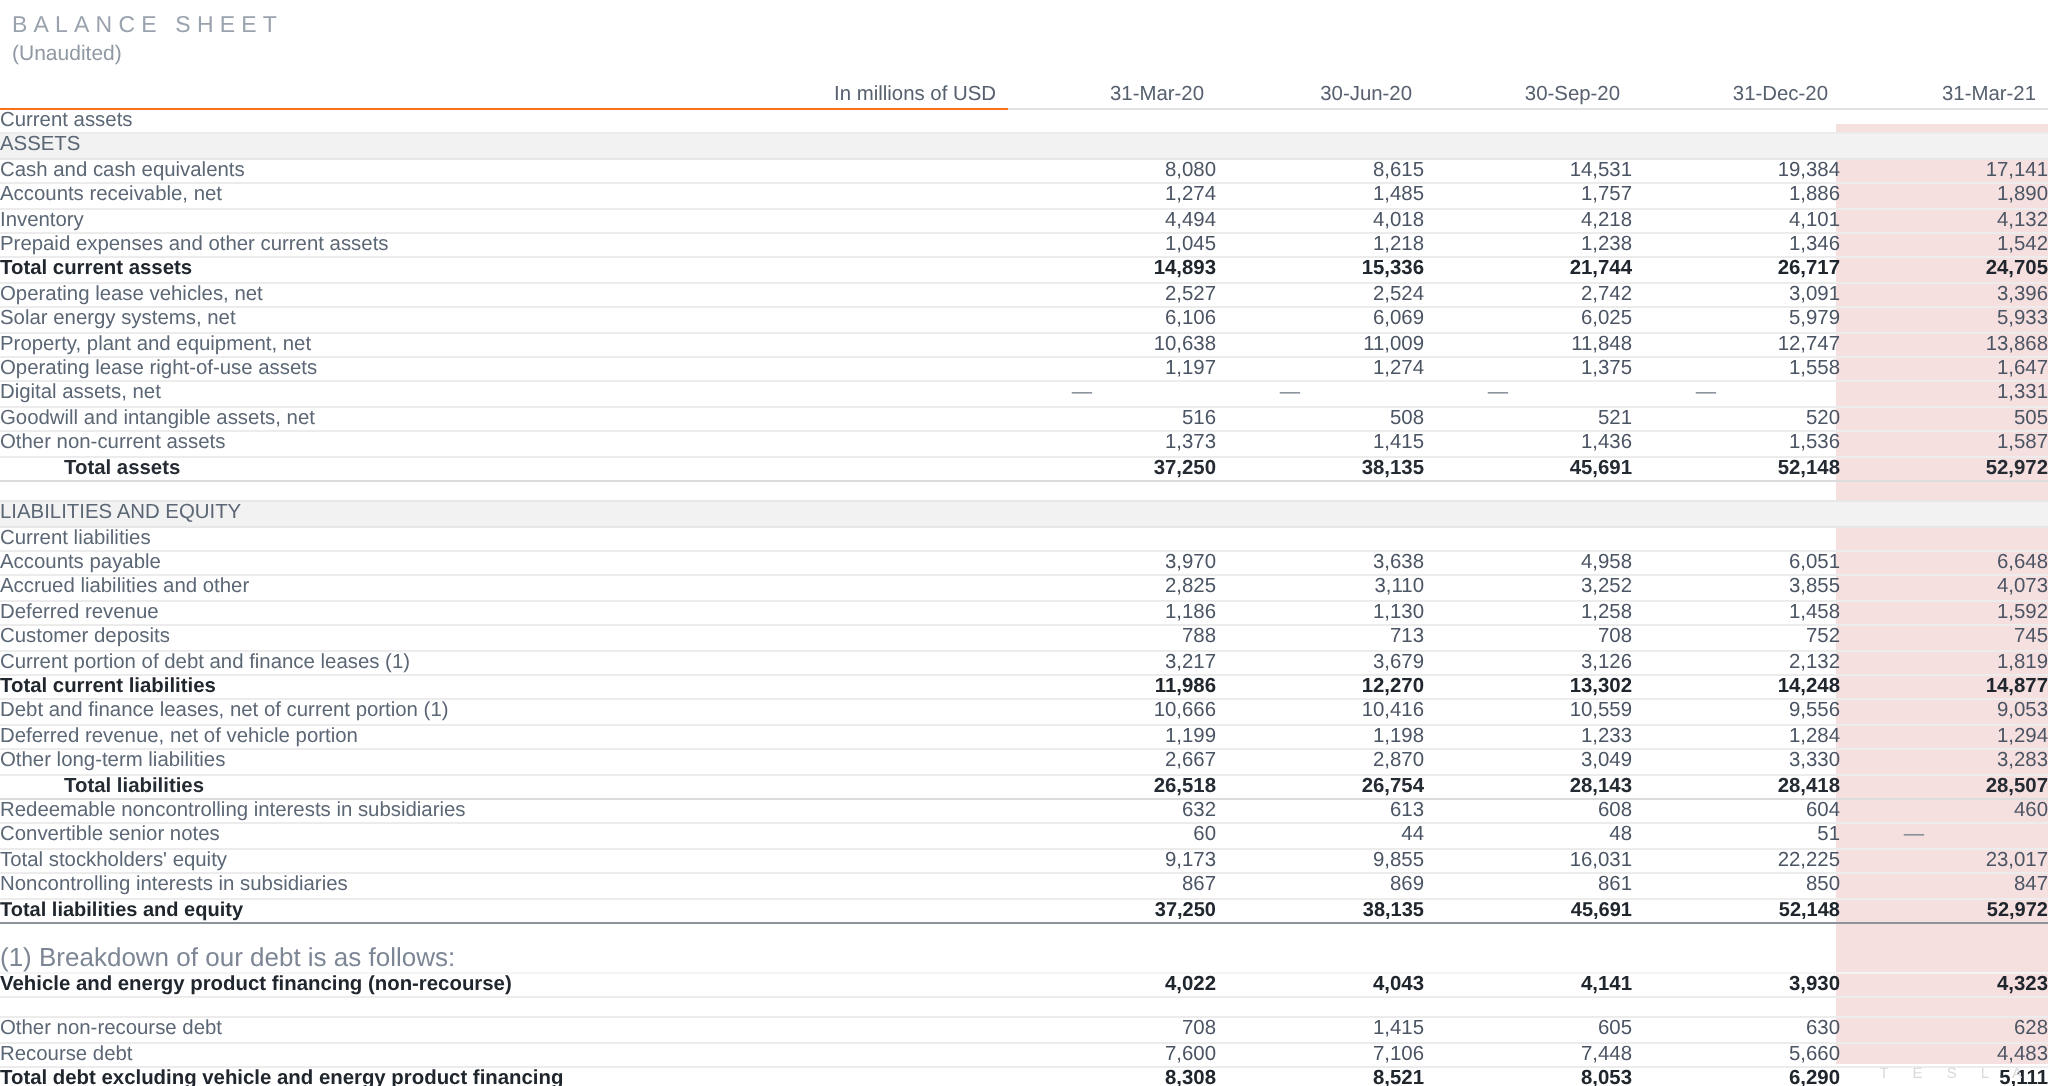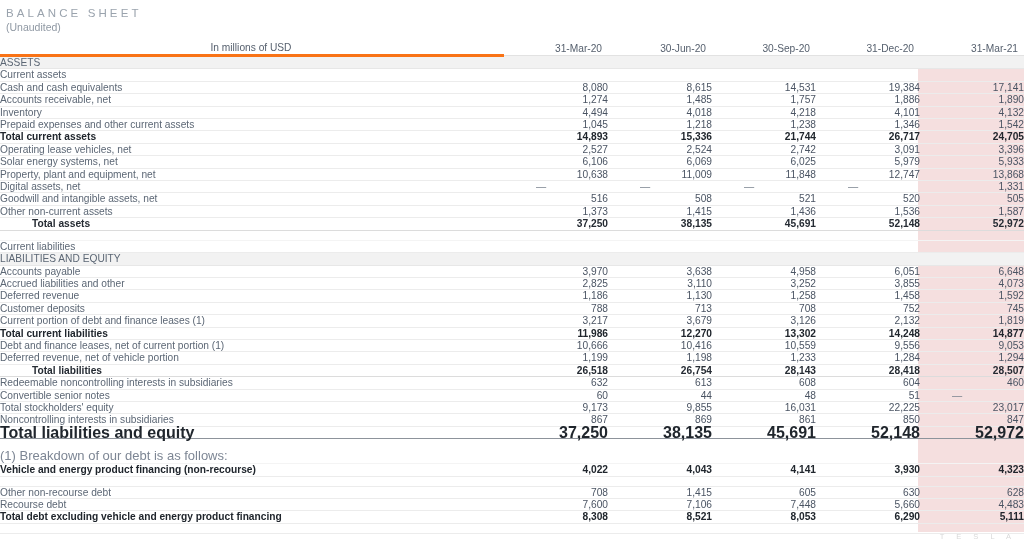--- a/index.html
+++ b/index.html
@@ -115,39 +115,39 @@
     border-top: 1px solid #9aa0a8;
     border-bottom: 1px solid #dcdcdc;
     font-size: 10.2px;
     padding-left: 32px;
   }
   tr.grand td {
     font-weight: 700;
     color: #20262d;
     border-top: 1px solid #8d939b;
     border-bottom: 1px solid #8d939b;
-    font-size: 16px;
+    font-size: 10px;
   }
   tr.bold td { font-weight: 700; color: #20262d; margin-left: 32px; }
 
   
   tr.head td {
     font-size: 10.2px;
     color: #56606e;
     text-align: right;
     padding-right: 6px;
     border-bottom: 1px solid #e2e2e2;
     border-top: none;
     line-height: 13px;
     height: 15px;
   }
   tr.head td.lbl {
-    text-align: center;
+    text-align: right;
     padding-left: 4px;
-    border-bottom: 3px solid #f97316;
+    border-bottom: 1px solid #f97316;
     border-top: none;
   }
 
   
   tr.spacer td {
     height: 9px;
     border-top: none;
     border-bottom: none;
     background: transparent;
   }
@@ -204,31 +204,31 @@
 
       <tr class="head">
         <td class="lbl">In millions of USD</td>
         <td>31-Mar-20</td>
         <td>30-Jun-20</td>
         <td>30-Sep-20</td>
         <td>31-Dec-20</td>
         <td>31-Mar-21</td>
       </tr>
 
+      <tr class="r">
+        <td class="lbl ind0">Current assets</td>
+        <td class="num"></td>
+        <td class="num"></td>
+        <td class="num"></td>
+        <td class="num"></td>
+        <td class="num"></td>
+      </tr>
+
       <tr class="r section">
         <td class="lbl ind0">ASSETS</td>
-        <td class="num"></td>
-        <td class="num"></td>
-        <td class="num"></td>
-        <td class="num"></td>
-        <td class="num"></td>
-      </tr>
-
-      <tr class="r">
-        <td class="lbl ind0">Current assets</td>
         <td class="num"></td>
         <td class="num"></td>
         <td class="num"></td>
         <td class="num"></td>
         <td class="num"></td>
       </tr>
 
       <tr class="r">
           <td class="lbl ind1">Cash and cash equivalents</td>
           <td class="num">8,080</td>
@@ -287,20 +287,28 @@
         </tr>
       <tr class="r">
           <td class="lbl ind0">Property, plant and equipment, net</td>
           <td class="num">10,638</td>
           <td class="num">11,009</td>
           <td class="num">11,848</td>
           <td class="num">12,747</td>
           <td class="num">13,868</td>
         </tr>
       <tr class="r">
+          <td class="lbl ind0">Operating lease right-of-use assets</td>
+          <td class="num">1,197</td>
+          <td class="num">1,274</td>
+          <td class="num">1,375</td>
+          <td class="num">1,558</td>
+          <td class="num">1,647</td>
+        </tr>
+      <tr class="r">
           <td class="lbl ind0">Digital assets, net</td>
           <td class="num dash">—</td>
           <td class="num dash">—</td>
           <td class="num dash">—</td>
           <td class="num dash">—</td>
           <td class="num">1,331</td>
         </tr>
       <tr class="r">
           <td class="lbl ind0">Goodwill and intangible assets, net</td>
           <td class="num">516</td>
@@ -328,31 +336,31 @@
 
       <tr class="spacer">
         <td></td>
         <td></td>
         <td></td>
         <td></td>
         <td></td>
         <td></td>
       </tr>
 
-      <tr class="r">
-        <td class="lbl ind0">Current liabilities</td>
-        <td class="num"></td>
-        <td class="num"></td>
-        <td class="num"></td>
-        <td class="num"></td>
-        <td class="num"></td>
-      </tr>
-
       <tr class="r section">
         <td class="lbl ind0">LIABILITIES AND EQUITY</td>
+        <td class="num"></td>
+        <td class="num"></td>
+        <td class="num"></td>
+        <td class="num"></td>
+        <td class="num"></td>
+      </tr>
+
+      <tr class="r">
+        <td class="lbl ind0">Current liabilities</td>
         <td class="num"></td>
         <td class="num"></td>
         <td class="num"></td>
         <td class="num"></td>
         <td class="num"></td>
       </tr>
 
       <tr class="r">
           <td class="lbl ind1">Accounts payable</td>
           <td class="num">3,970</td>
@@ -410,20 +418,28 @@
           <td class="num">9,053</td>
         </tr>
       <tr class="r">
           <td class="lbl ind0">Deferred revenue, net of vehicle portion</td>
           <td class="num">1,199</td>
           <td class="num">1,198</td>
           <td class="num">1,233</td>
           <td class="num">1,284</td>
           <td class="num">1,294</td>
         </tr>
+      <tr class="r">
+          <td class="lbl ind0">Other long-term liabilities</td>
+          <td class="num">2,667</td>
+          <td class="num">2,870</td>
+          <td class="num">3,049</td>
+          <td class="num">3,330</td>
+          <td class="num">3,283</td>
+        </tr>
       <tr class="r total">
           <td class="lbl ind2">Total liabilities</td>
           <td class="num">26,518</td>
           <td class="num">26,754</td>
           <td class="num">28,143</td>
           <td class="num">28,418</td>
           <td class="num">28,507</td>
         </tr>
       <tr class="r">
           <td class="lbl ind0">Redeemable noncontrolling interests in subsidiaries</td>

